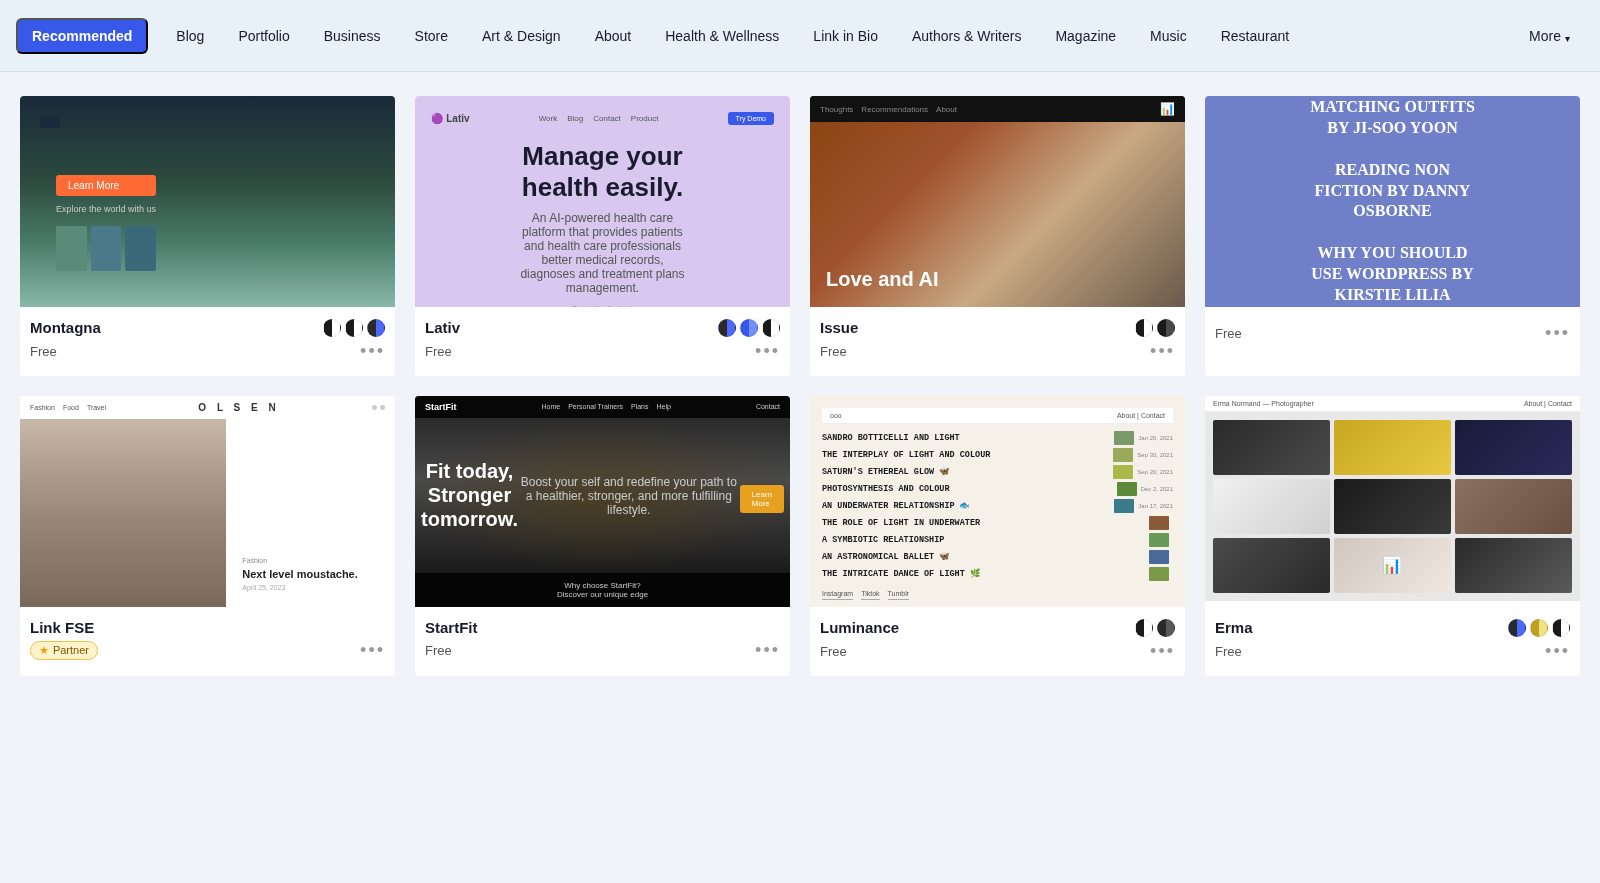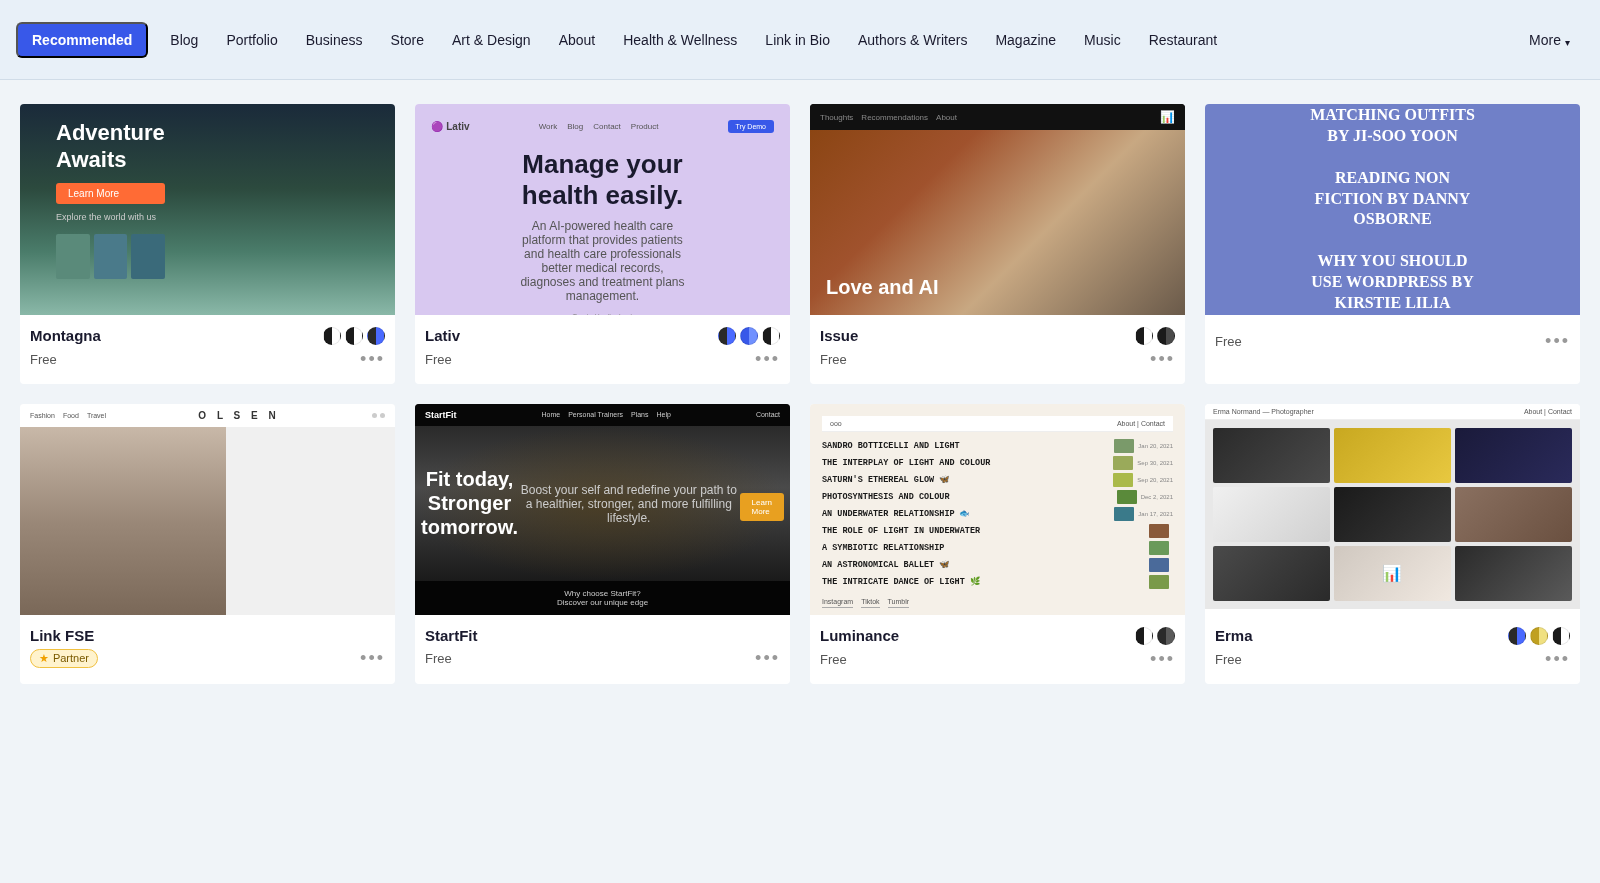--- a/index.html
+++ b/index.html
@@ -1,21 +1,21 @@
 <!DOCTYPE html>
 <html><head>
   <meta charset="utf-8">
   <style>
     * { box-sizing: border-box; margin: 0; padding: 0; }
     body { font-family: -apple-system, BlinkMacSystemFont, 'Segoe UI', sans-serif; background: #f0f4f8; min-height: 883px; }
 
     
     .nav-bar {
       display: flex; align-items: center; background: #e8f0f8;
-      padding: 0 16px; height: 80px; gap: 0; overflow: hidden;
+      padding: 0 16px; height: 72px; gap: 6px; overflow: hidden;
       border-bottom: 1px solid #d0dce8;
     }
     .nav-recommended {
       background: #3858e9; color: #fff; border-radius: 6px;
       padding: 8px 14px; font-size: 14px; font-weight: 600;
       white-space: nowrap; cursor: pointer; margin-right: 8px;
     }
     .nav-item {
       color: #1a1a2e; font-size: 14px; font-weight: 400;
       padding: 8px 14px; cursor: pointer; white-space: nowrap;
@@ -203,21 +203,20 @@
   </span>
 </nav>
 
 <div class="grid-container">
 
   <div class="card">
     <div class="card-thumb">
       <div class="thumb-montagna card-thumb-inner">
         <div class="top-bar-montagna"></div>
         <div style="flex:1;display:flex;flex-direction:column;justify-content:flex-end;padding:16px;">
-          <div class="hero-text">Adventure<br>Awaits</div>
           <div class="cta-btn">Learn More</div>
           <div class="sub-text">Explore the world with us</div>
           <div class="img-row">
               <div class="img-box"></div>
               <div class="img-box"></div>
               <div class="img-box"></div>
             </div>
         </div>
       </div>
     </div>
@@ -334,20 +333,25 @@
               <span class="olsen-nav-item">Travel</span>
             </div>
           <span class="olsen-logo">O L S E N</span>
           <div style="display:flex;gap:3px;">
               <div style="width:5px;height:5px;border-radius:50%;background:#ccc;"></div>
               <div style="width:5px;height:5px;border-radius:50%;background:#ccc;"></div>
             </div>
         </div>
         <div class="olsen-body">
           <div class="olsen-img"></div>
+          <div class="olsen-content">
+            <div class="olsen-cat">Fashion</div>
+            <div class="olsen-title">Next level moustache.</div>
+            <div class="olsen-date">April 25, 2023</div>
+          </div>
         </div>
       </div>
     </div>
     <div class="card-info">
       <div class="card-meta">
         <span class="card-name">Link FSE</span>
       </div>
       <div class="card-price-row">
         <span class="card-badge">
           <span class="star">★</span>

